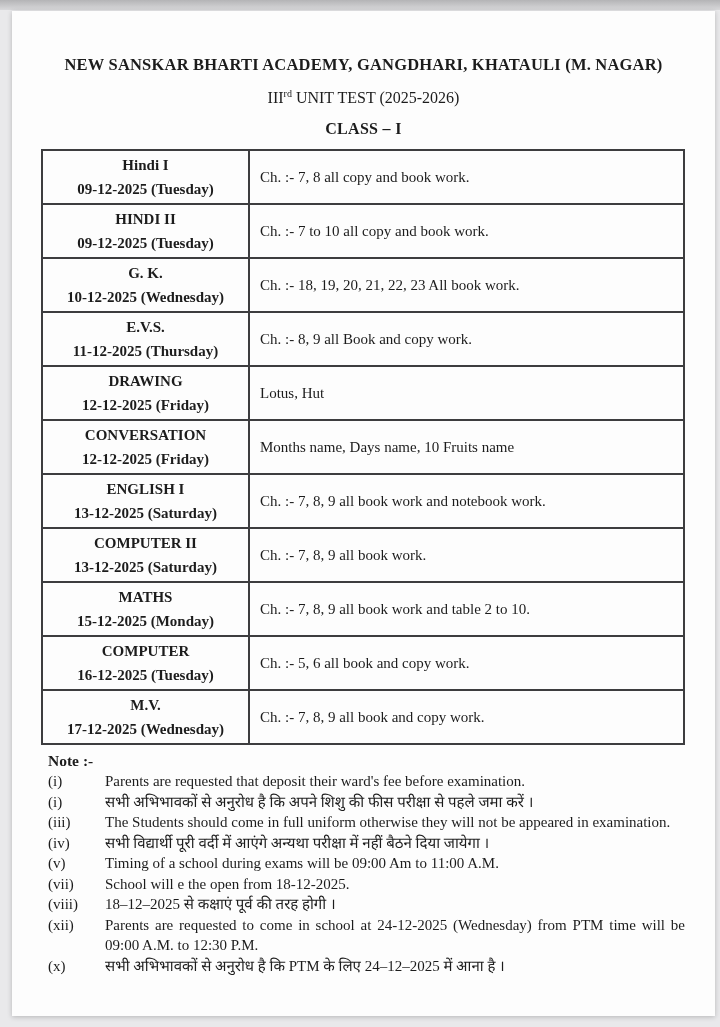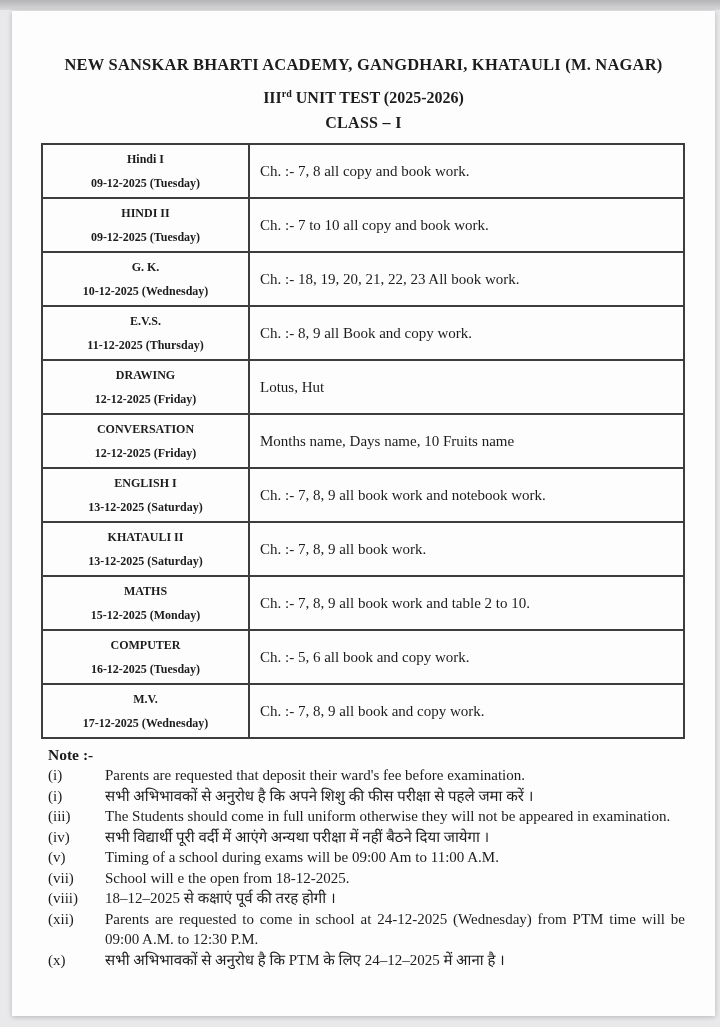--- a/index.html
+++ b/index.html
@@ -26,45 +26,45 @@
     box-shadow: 0 1px 5px rgba(0,0,0,0.22);
   }
   .header { text-align: center; padding-top: 44px; }
   .school-name {
     font-size: 16.5px;
     font-weight: bold;
     letter-spacing: 0.2px;
   }
   .test-title {
     font-size: 16px;
-    font-weight: bold;
+    font-weight: normal;
     margin-top: 13px;
   }
   .test-title sup { font-size: 10px; }
   .class-line {
     font-size: 16px;
     font-weight: bold;
-    margin-top: 7px;
+    margin-top: 13px;
     letter-spacing: 0.3px;
   }
   table.schedule {
     margin-top: 11px;
     margin-left: 29px;
     width: 644px;
     border-collapse: collapse;
   }
   table.schedule td {
     border: 2px solid #3d3d3f;
   }
   td.subject-cell {
     width: 207px;
     height: 51px;
     text-align: center;
     font-weight: bold;
-    font-size: 12px;
+    font-size: 15px;
     padding: 2px 2px;
     vertical-align: middle;
   }
   .subject-line { line-height: 24px; }
   .date-line { line-height: 24px; }
   td.syllabus-cell {
     font-size: 15px;
     padding-left: 10px;
     padding-right: 2px;
     vertical-align: middle;
@@ -158,21 +158,21 @@
   <tr>
     <td class="subject-cell">
       <div class="subject-line">ENGLISH I</div>
       <div class="date-line">13-12-2025 (Saturday)</div>
     </td>
     <td class="syllabus-cell">Ch. :- 7, 8, 9 all book work and notebook work.</td>
   </tr>
 
   <tr>
     <td class="subject-cell">
-      <div class="subject-line">KHATAULI II</div>
+      <div class="subject-line">COMPUTER II</div>
       <div class="date-line">13-12-2025 (Saturday)</div>
     </td>
     <td class="syllabus-cell">Ch. :- 7, 8, 9 all book work.</td>
   </tr>
 
   <tr>
     <td class="subject-cell">
       <div class="subject-line">MATHS</div>
       <div class="date-line">15-12-2025 (Monday)</div>
     </td>

